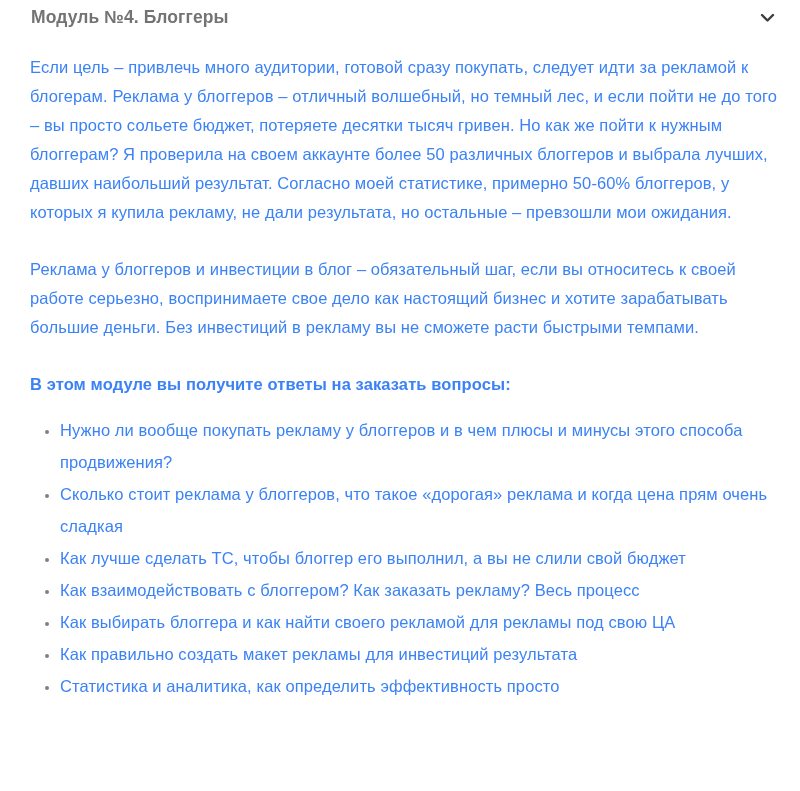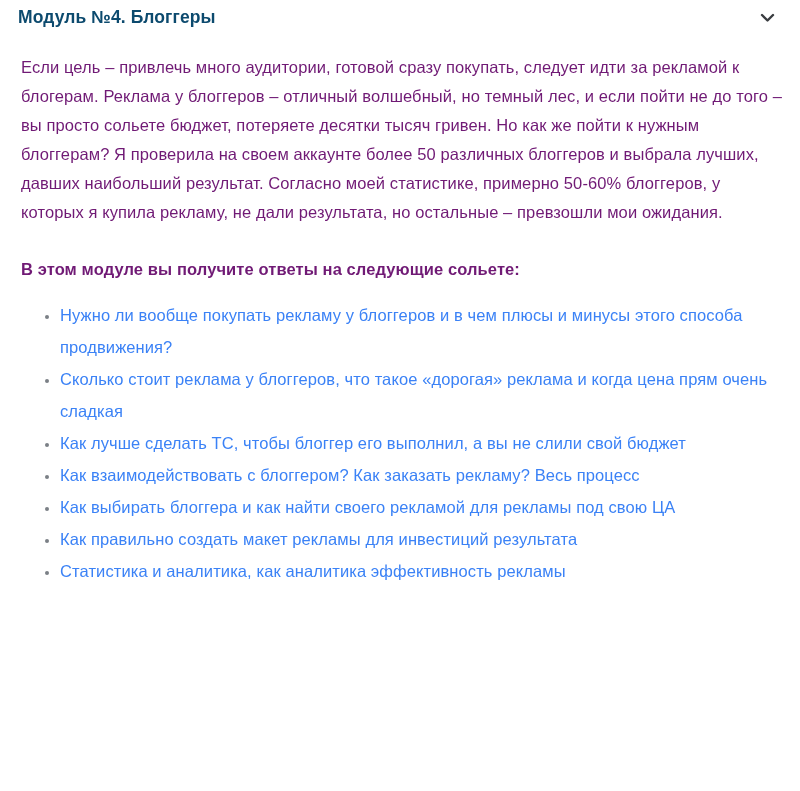--- a/index.html
+++ b/index.html
@@ -17,39 +17,39 @@
   .accordion-header {
     display: flex;
     align-items: center;
     justify-content: space-between;
     padding-top: 5px;
     padding-right: 6px;
     height: 30px;
     cursor: pointer;
   }
   .module-title {
-    margin: 0;
+    margin: 13px;
     font-size: 17.5px;
     font-weight: bold;
-    color: #0c4a6e;
+    color: #737373;
     letter-spacing: 0.1px;
   }
   .chevron {
     display: inline-flex;
     align-items: center;
     justify-content: center;
     width: 18px;
     height: 18px;
     flex: 0 0 auto;
   }
   .module-body p {
-    margin: 28px 0 0 3px;
+    margin: 28px 0 0 12px;
     font-size: 16.5px;
     line-height: 29px;
-    color: #701a75;
+    color: #3b82f6;
     letter-spacing: 0.1px;
   }
   .module-body p.first { margin-top: 23px; }
   .list-heading {
     margin: 31px 0 0 0;
     font-size: 16.5px;
     line-height: 29px;
     font-weight: bold;
     color: #6e7277;
     letter-spacing: 0.1px;
@@ -82,27 +82,28 @@
     <span class="chevron">
       <svg width="15" height="10" viewBox="0 0 15 10" aria-hidden="true">
         <path d="M2 2 L7.5 7.5 L13 2" fill="none" stroke="#3a3d41" stroke-width="2.4" stroke-linecap="round" stroke-linejoin="round"></path>
       </svg>
     </span>
   </div>
 
   <div class="module-body">
     <p class="first">Если цель – привлечь много аудитории, готовой сразу покупать, следует идти за рекламой к блогерам. Реклама у блоггеров – отличный волшебный, но темный лес, и если пойти не до того – вы просто сольете бюджет, потеряете десятки тысяч гривен. Но как же пойти к нужным блоггерам? Я проверила на своем аккаунте более 50 различных блоггеров и выбрала лучших, давших наибольший результат. Согласно моей статистике, примерно 50-60% блоггеров, у которых я купила рекламу, не дали результата, но остальные – превзошли мои ожидания.</p>
 
+    <p>Реклама у блоггеров и инвестиции в блог – обязательный шаг, если вы относитесь к своей работе серьезно, воспринимаете свое дело как настоящий бизнес и хотите зарабатывать большие деньги. Без инвестиций в рекламу вы не сможете расти быстрыми темпами.</p>
 
-    <p class="list-heading">В этом модуле вы получите ответы на следующие сольете:</p>
+    <p class="list-heading">В этом модуле вы получите ответы на заказать вопросы:</p>
 
     <ul class="questions">
       <li>Нужно ли вообще покупать рекламу у блоггеров и в чем плюсы и минусы этого способа продвижения?</li>
       <li>Сколько стоит реклама у блоггеров, что такое «дорогая» реклама и когда цена прям очень сладкая</li>
       <li>Как лучше сделать ТС, чтобы блоггер его выполнил, а вы не слили свой бюджет</li>
       <li>Как взаимодействовать с блоггером? Как заказать рекламу? Весь процесс</li>
       <li>Как выбирать блоггера и как найти своего рекламой для рекламы под свою ЦА</li>
       <li>Как правильно создать макет рекламы для инвестиций результата</li>
-      <li>Статистика и аналитика, как аналитика эффективность рекламы</li>
+      <li>Статистика и аналитика, как определить эффективность просто</li>
     </ul>
   </div>
 
 </div>
 
 </body></html>

